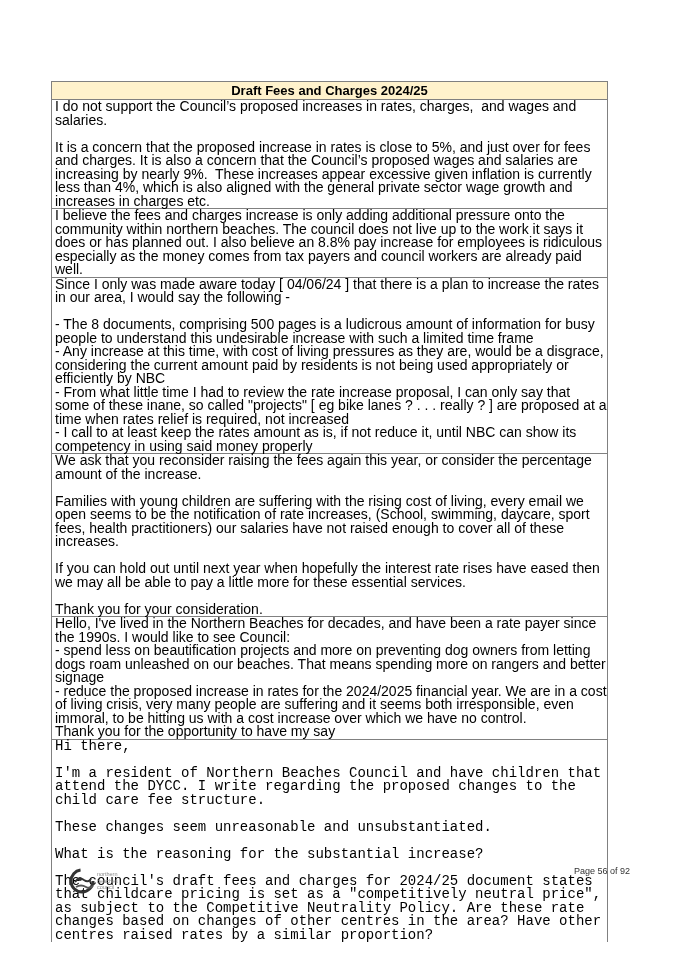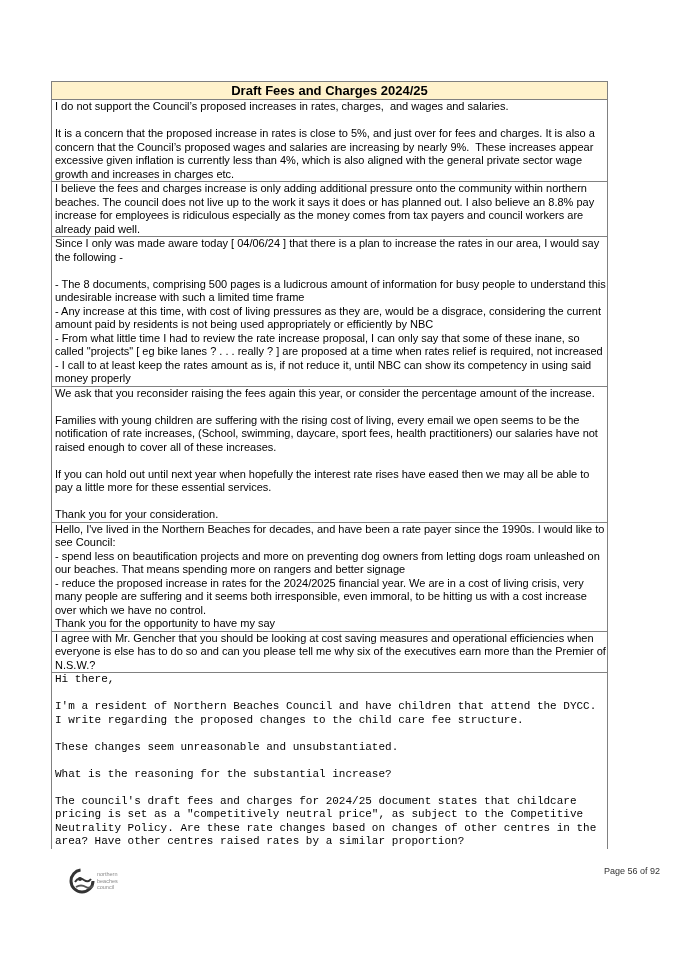--- a/index.html
+++ b/index.html
@@ -5,31 +5,31 @@
   html, body { margin: 0; padding: 0; background: #ffffff; }
   body { width: 675px; height: 954px; position: relative; overflow: hidden;
          font-family: "Liberation Sans", sans-serif; color: #000; }
   .page { position: absolute; left: 0; top: 0; width: 675px; height: 954px; }
   table.fees { position: absolute; left: 51px; top: 81px; width: 557px;
                border-collapse: collapse; table-layout: fixed; }
   table.fees th { background: #fff2cc; border: 1px solid #808080;
                   font-weight: bold; font-size: 13px; line-height: 17px;
                   padding: 0 4px; text-align: center; }
   table.fees td { border: 1px solid #808080; padding: 0 0 0 3px;
-                  font-size: 11px; line-height: 13.5px; vertical-align: top;
+                  font-size: 14px; line-height: 13.5px; vertical-align: top;
                   white-space: pre-wrap; word-wrap: break-word; }
   table.fees tr.last td { border-bottom: none; font-family: Liberation Mono, monospace; }
   .footer { position: absolute; left: 0; top: 862px; width: 675px; height: 40px; }
   .logo { position: absolute; left: 69px; top: 6px; width: 60px; height: 26px; }
   .logo-mark { position: absolute; left: 0; top: 0; width: 26px; height: 26px; }
   .logo-text { position: absolute; left: 28px; top: 3px; font-size: 5.5px; line-height: 6.5px;
                color: #8a8a8a; }
   .footer-center { position: absolute; left: 150px; width: 375px; top: 4px; text-align: center;
                    font-size: 9px; line-height: 11px; color: #333; }
-  .footer-right { position: absolute; right: 15px; top: 4px; font-size: 9px; line-height: 11px; color: #333; }
+  .footer-right { position: absolute; right: 45px; top: 4px; font-size: 9px; line-height: 11px; color: #333; }
 </style>
 </head>
 <body>
 
 <div class="page">
   <table class="fees">
     <thead>
       <tr>
         <th>Draft Fees and Charges 2024/25</th>
       </tr>
@@ -59,23 +59,20 @@
 If you can hold out until next year when hopefully the interest rate rises have eased then we may all be able to pay a little more for these essential services.
 
 Thank you for your consideration.</td>
         </tr>
       <tr>
           <td>Hello, I've lived in the Northern Beaches for decades, and have been a rate payer since the 1990s. I would like to see Council:
 - spend less on beautification projects and more on preventing dog owners from letting dogs roam unleashed on our beaches. That means spending more on rangers and better signage
 - reduce the proposed increase in rates for the 2024/2025 financial year. We are in a cost of living crisis, very many people are suffering and it seems both irresponsible, even immoral, to be hitting us with a cost increase over which we have no control.
 Thank you for the opportunity to have my say</td>
         </tr>
-      <tr>
-          <td>I agree with Mr. Gencher that you should be looking at cost saving measures and operational efficiencies when everyone is else has to do so and can you please tell me why six of the executives earn more than the Premier of N.S.W.?</td>
-        </tr>
       <tr class="last">
           <td>Hi there,
 
 I'm a resident of Northern Beaches Council and have children that attend the DYCC. I write regarding the proposed changes to the child care fee structure.
 
 These changes seem unreasonable and unsubstantiated.
 
 What is the reasoning for the substantial increase?
 
 The council's draft fees and charges for 2024/25 document states that childcare pricing is set as a "competitively neutral price", as subject to the Competitive Neutrality Policy. Are these rate changes based on changes of other centres in the area? Have other centres raised rates by a similar proportion?</td>

